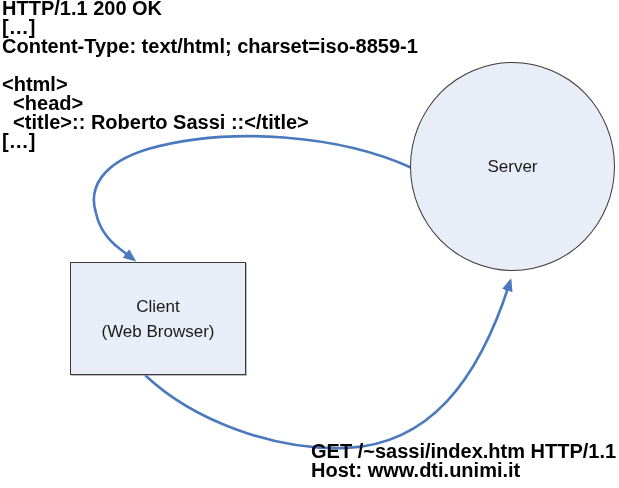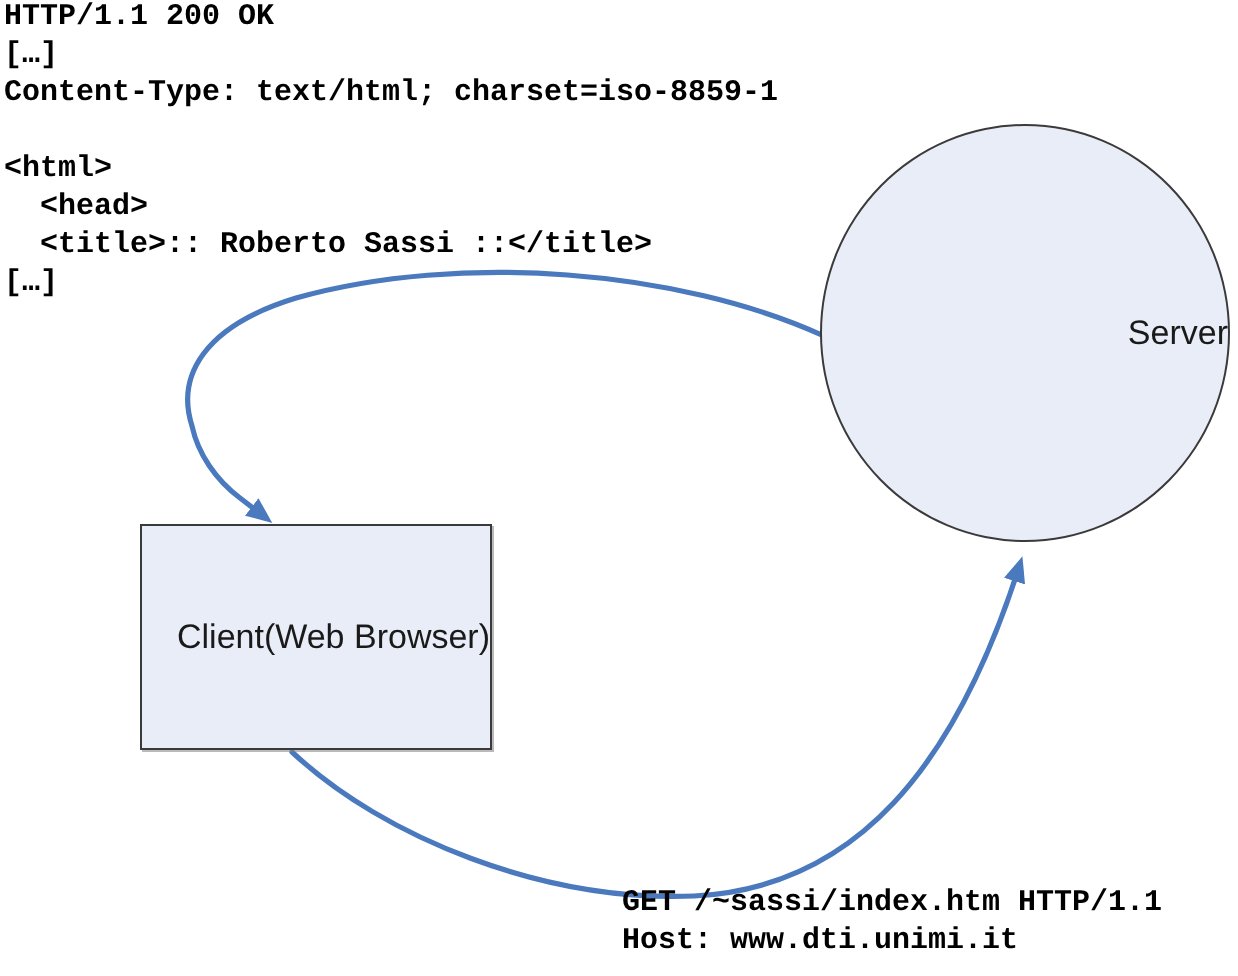--- a/index.html
+++ b/index.html
@@ -11,23 +11,23 @@
     position: relative;
     width: 619px;
     height: 488px;
     background: #ffffff;
     overflow: hidden;
     font-family: "Liberation Sans", sans-serif;
   }
   .code {
     position: absolute;
     margin: 0;
-    font-family: Liberation Mono, monospace;
+    font-family: Liberation Sans, sans-serif;
     font-weight: bold;
-    font-size: 15px;
+    font-size: 20px;
     line-height: 19px;
     color: #000000;
     white-space: pre;
   }
   .code.top    { left: 2px;   top: -1px; }
   .code.bottom { left: 287px; top: 442px; margin-left: 24px; }
   .arrow-layer {
     position: absolute;
     left: 0; top: 0;
     width: 619px; height: 488px;
@@ -39,23 +39,23 @@
     stroke-width: 2.6px;
     stroke-linecap: round;
   }
   .arrowhead-shape { fill: var(--arrow-color, #4a79be); }
   .node {
     position: absolute;
     box-sizing: border-box;
     background: var(--shape-fill, #e9edf7);
     border: 1.5px solid var(--shape-border, #3a3a3a);
     display: flex;
-    flex-direction: row;
+    flex-direction: column;
     align-items: center;
-    justify-content: flex-end;
+    justify-content: center;
     text-align: center;
     font-size: 17px;
     line-height: 26px;
     color: #1a1a1a;
   }
   .server-circle {
     left: 410px; top: 62px;
     width: 205px; height: 209px;
     border-radius: 50%;
   }

